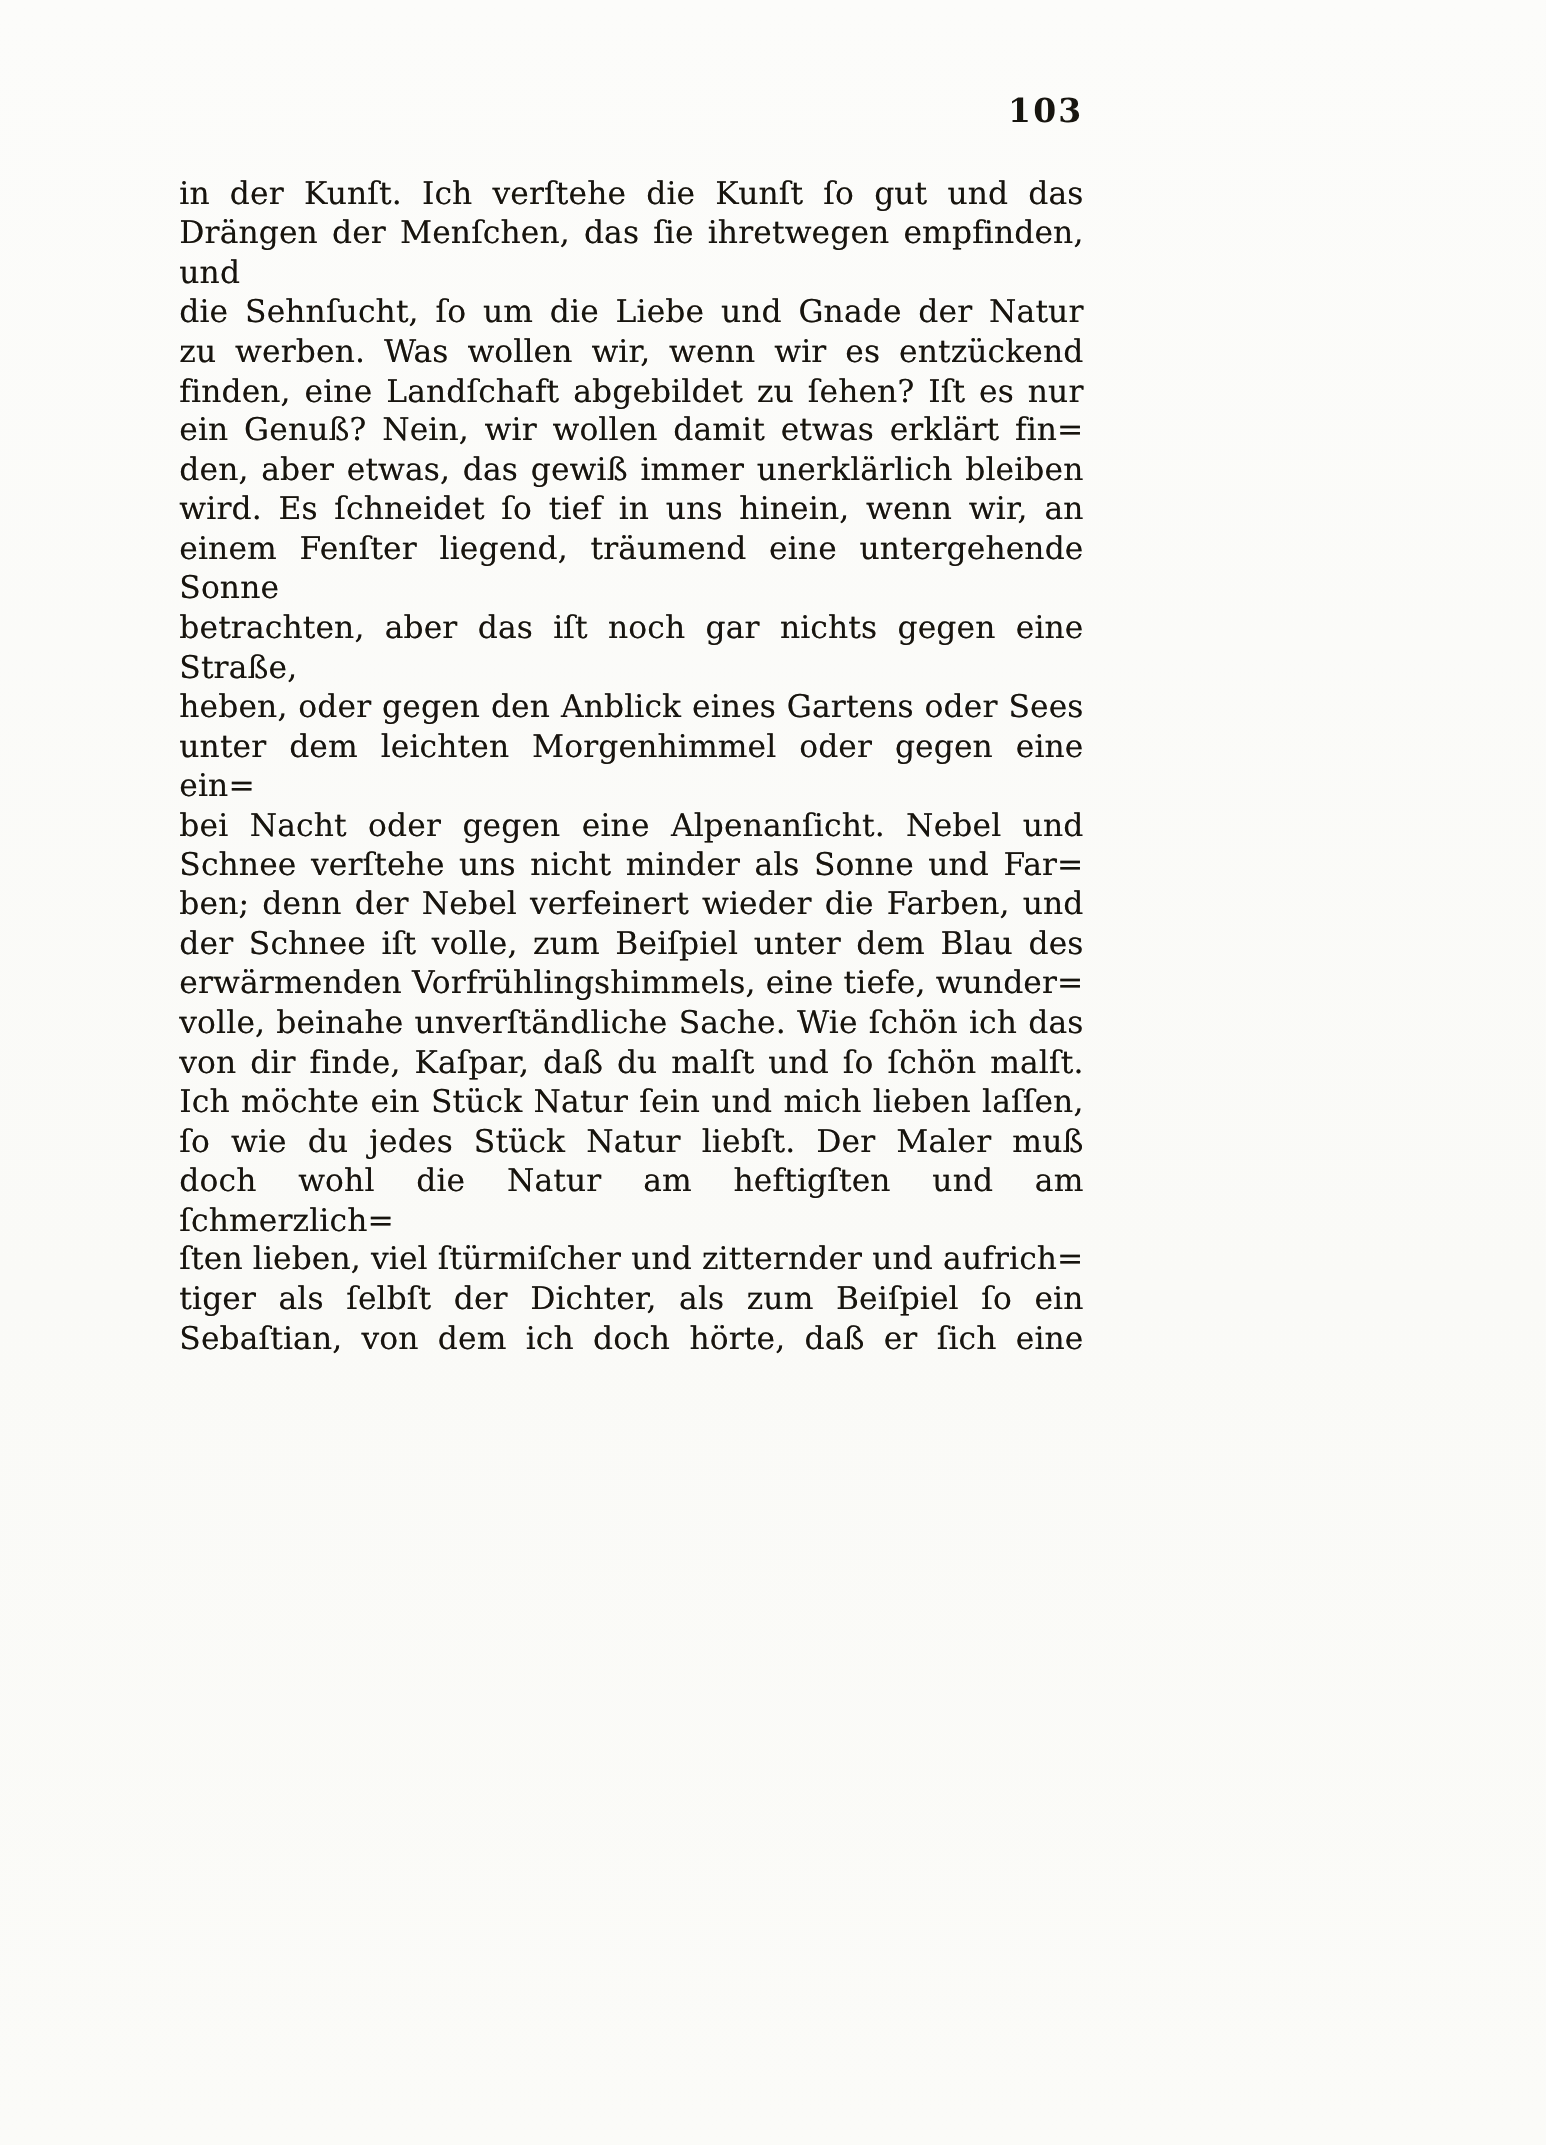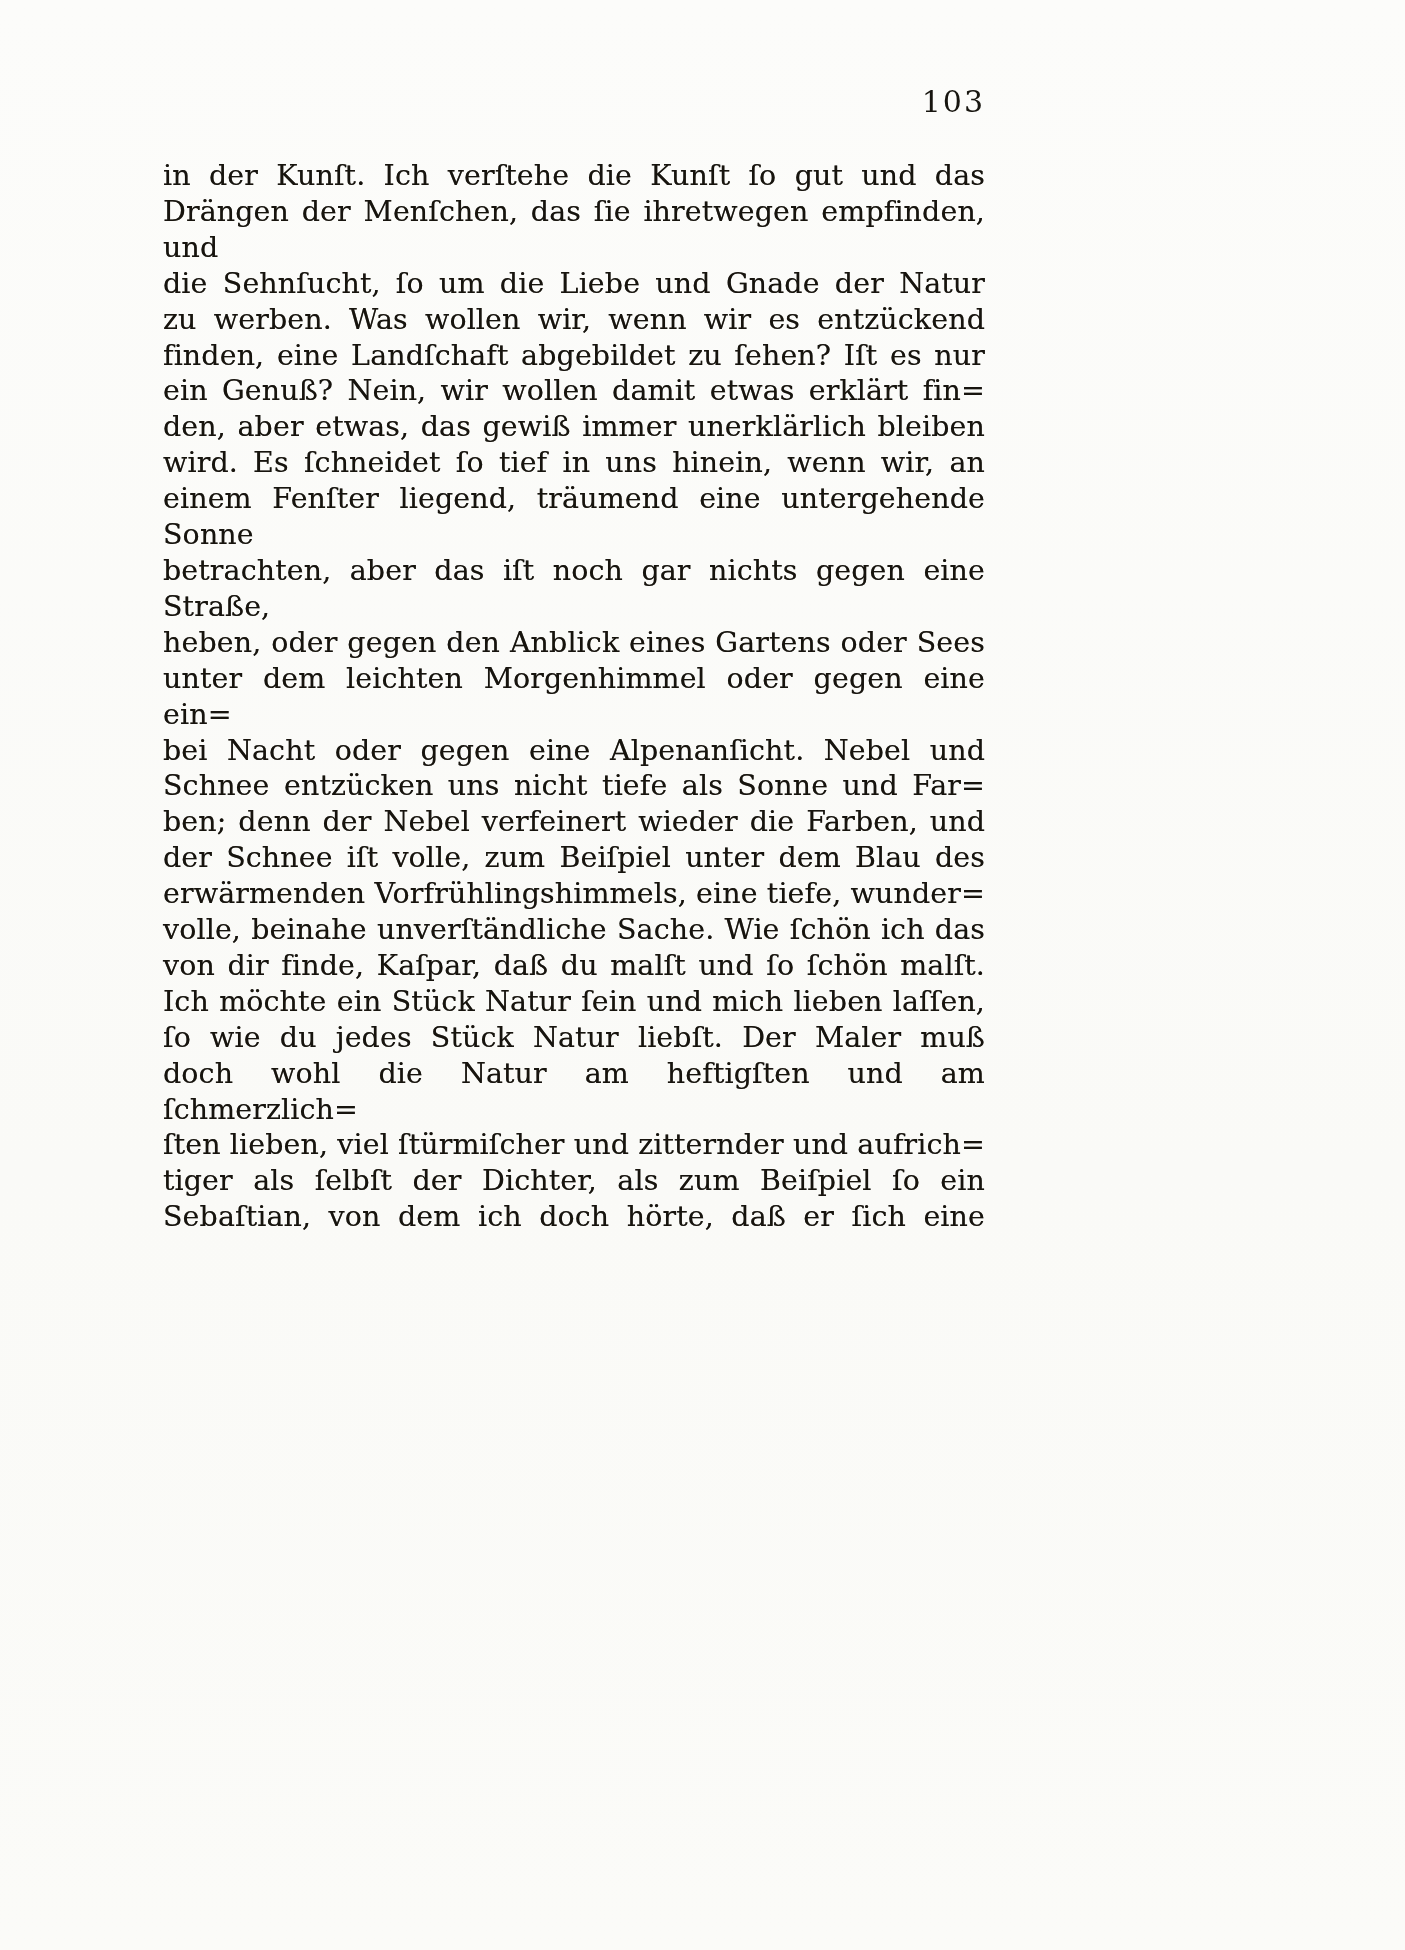--- a/index.html
+++ b/index.html
@@ -23,21 +23,21 @@
     height: 1950px;
     background: linear-gradient(180deg, #fcfcfa 0%, #faFaf7 60%, #fbfbf8 100%);
   }
   .page-number {
     position: absolute;
     top: 84px;
     left: 163px;
     width: 822px;
     text-align: right;
     font-size: 30px;
-    font-weight: 400;
+    font-weight: 700;
     letter-spacing: 2px;
     color: #17150f;
   }
   .text-block {
     position: absolute;
     top: 158px;
     left: 163px;
     width: 822px;
   }
   .line {
@@ -67,21 +67,21 @@
       <div class="line">zu werben.  Was wollen wir, wenn wir es entzückend</div>
       <div class="line">finden, eine Landſchaft abgebildet zu ſehen? Iſt es nur</div>
       <div class="line">ein Genuß?  Nein, wir wollen damit etwas erklärt fin=</div>
       <div class="line">den, aber etwas, das gewiß immer unerklärlich bleiben</div>
       <div class="line">wird.  Es ſchneidet ſo tief in uns hinein, wenn wir, an</div>
       <div class="line">einem Fenſter liegend, träumend eine untergehende Sonne</div>
       <div class="line">betrachten, aber das iſt noch gar nichts gegen eine Straße,</div>
       <div class="line">heben, oder gegen den Anblick eines Gartens oder Sees</div>
       <div class="line">unter dem leichten Morgenhimmel oder gegen eine ein=</div>
       <div class="line">bei Nacht oder gegen eine Alpenanſicht.  Nebel und</div>
-      <div class="line">Schnee entzücken uns nicht tiefe als Sonne und Far=</div>
+      <div class="line">Schnee verſtehe uns nicht minder als Sonne und Far=</div>
       <div class="line">ben; denn der Nebel verfeinert wieder die Farben, und</div>
       <div class="line">der Schnee iſt volle, zum Beiſpiel unter dem Blau des</div>
       <div class="line">erwärmenden Vorfrühlingshimmels, eine tiefe, wunder=</div>
       <div class="line">volle, beinahe unverſtändliche Sache.  Wie ſchön ich das</div>
       <div class="line">von dir finde, Kaſpar, daß du malſt und ſo ſchön malſt.</div>
       <div class="line">Ich möchte ein Stück Natur ſein und mich lieben laſſen,</div>
       <div class="line">ſo wie du jedes Stück Natur liebſt.  Der Maler muß</div>
       <div class="line">doch wohl die Natur am heftigſten und am ſchmerzlich=</div>
       <div class="line">ſten lieben, viel ſtürmiſcher und zitternder und aufrich=</div>
       <div class="line">tiger als ſelbſt der Dichter, als zum Beiſpiel ſo ein</div>

